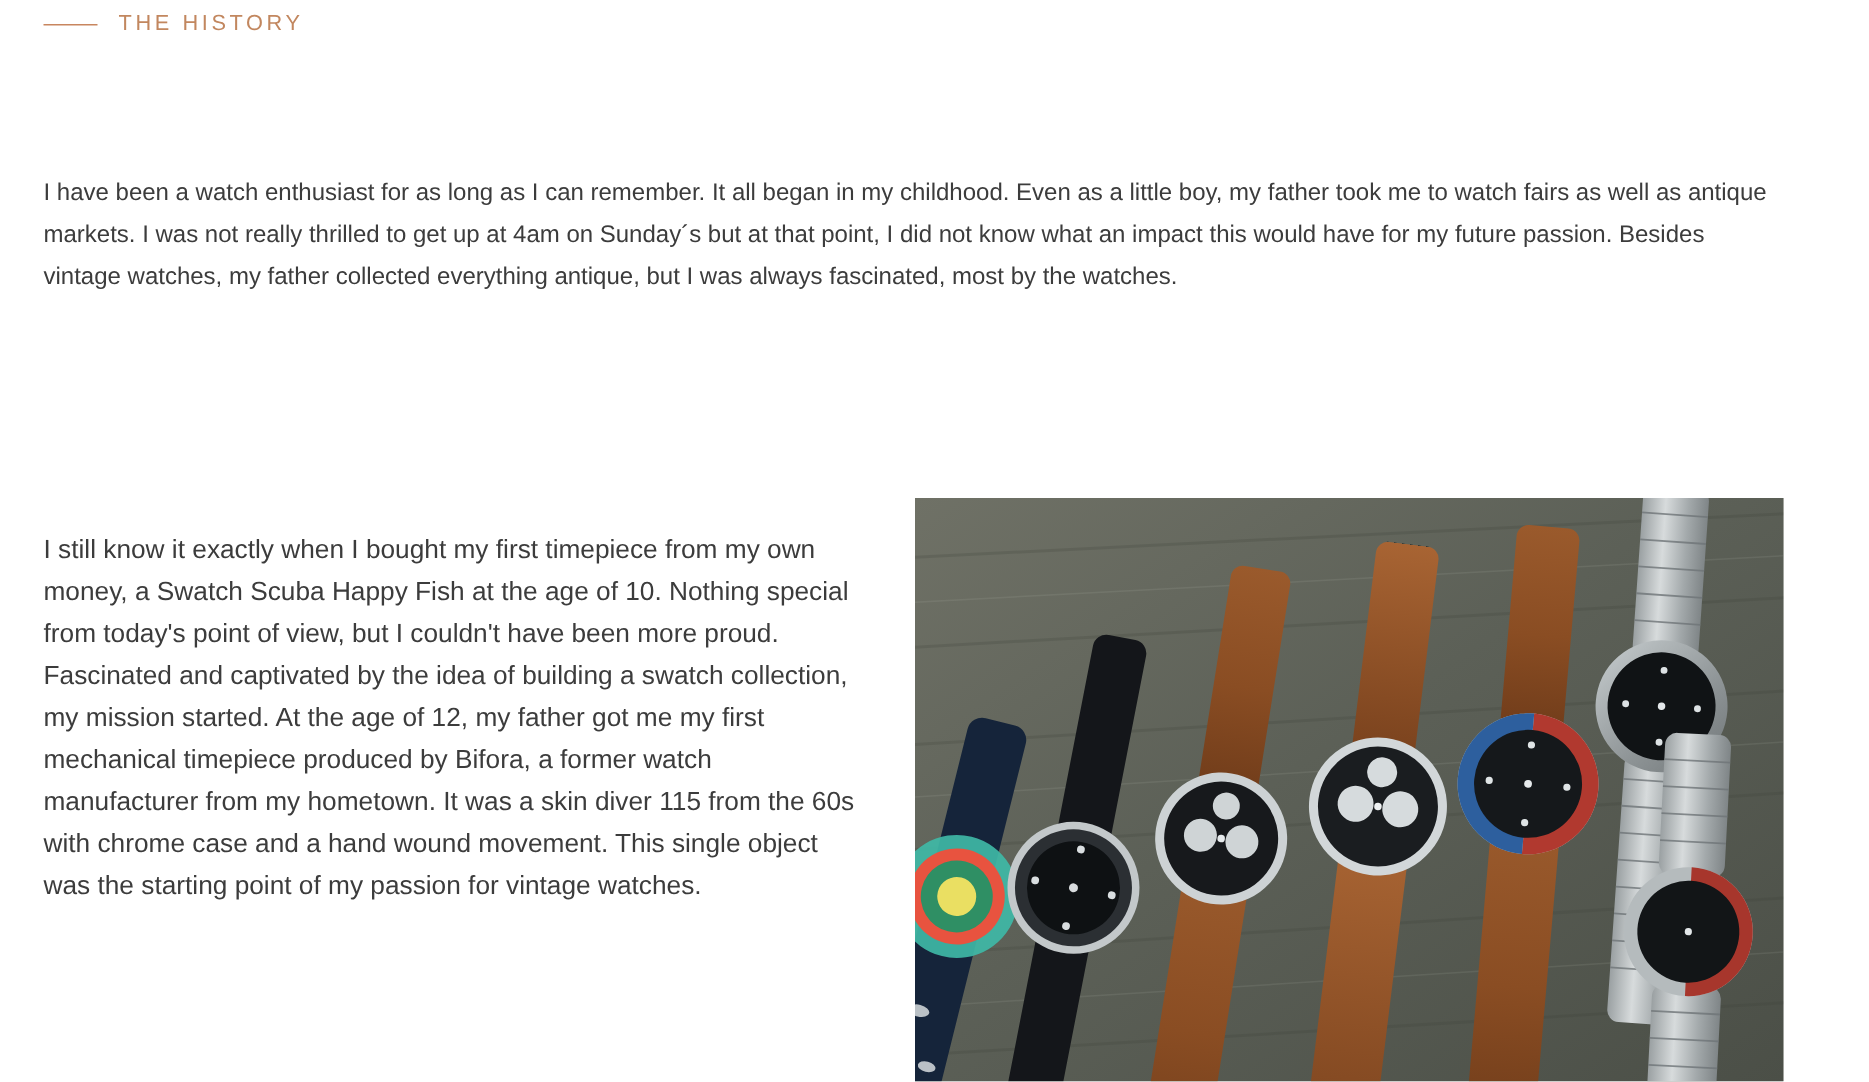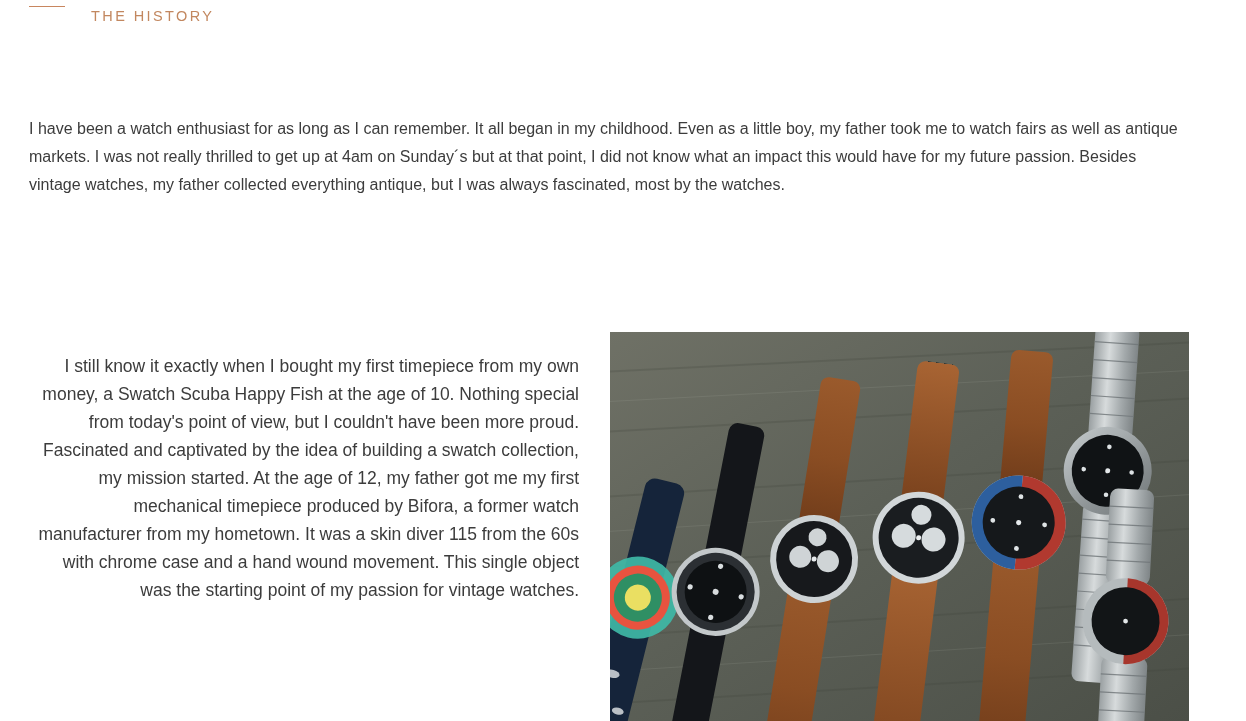--- a/index.html
+++ b/index.html
@@ -21,21 +21,22 @@
     height: 721px;
     background: #ffffff;
   }
 
   
   .kicker {
     position: absolute;
     left: 29px;
     top: 6px;
     display: flex;
-    gap: 26px;
+    align-items: center;
+    gap: 14px;
   }
   .kicker-rule {
     display: block;
     width: 36px;
     height: 1px;
     background: #c8865f;
   }
   .kicker-text {
     font-family: "Liberation Sans", sans-serif;
     font-size: 14.5px;
@@ -83,21 +84,20 @@
   }
   .col-text {
     position: absolute;
     left: 0;
     top: 20px;
     width: 550px;
     margin: 0;
     font-size: 17.5px;
     line-height: 28px;
     color: #3c3c3c;
-    text-align: right;
   }
 
   
   .photo {
     position: absolute;
     left: 581px;
     top: 0;
     width: 579px;
     height: 389px;
     overflow: hidden;

